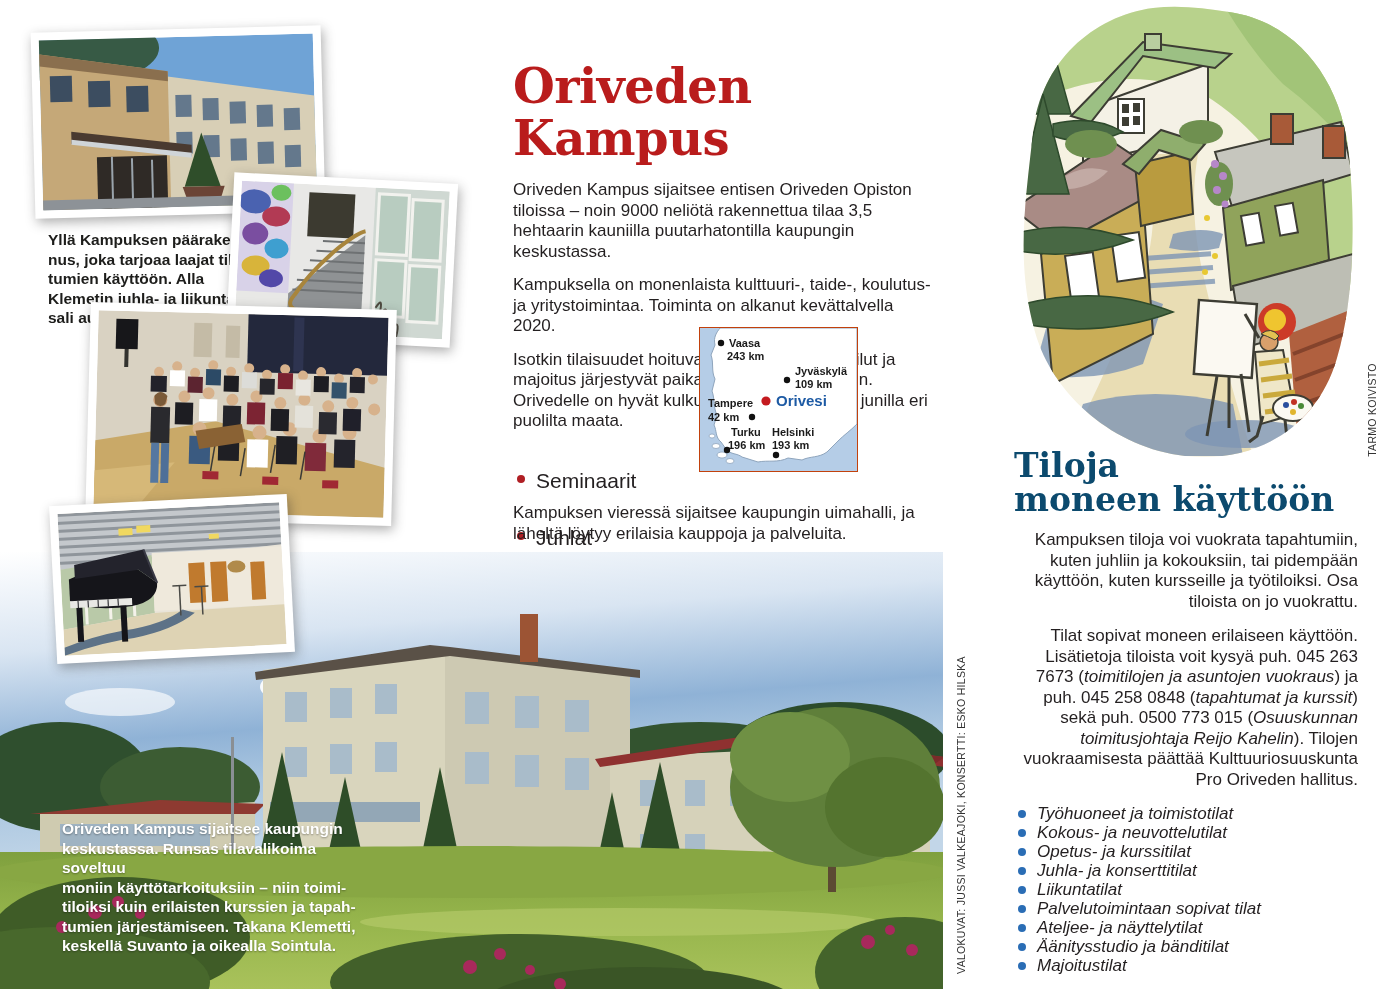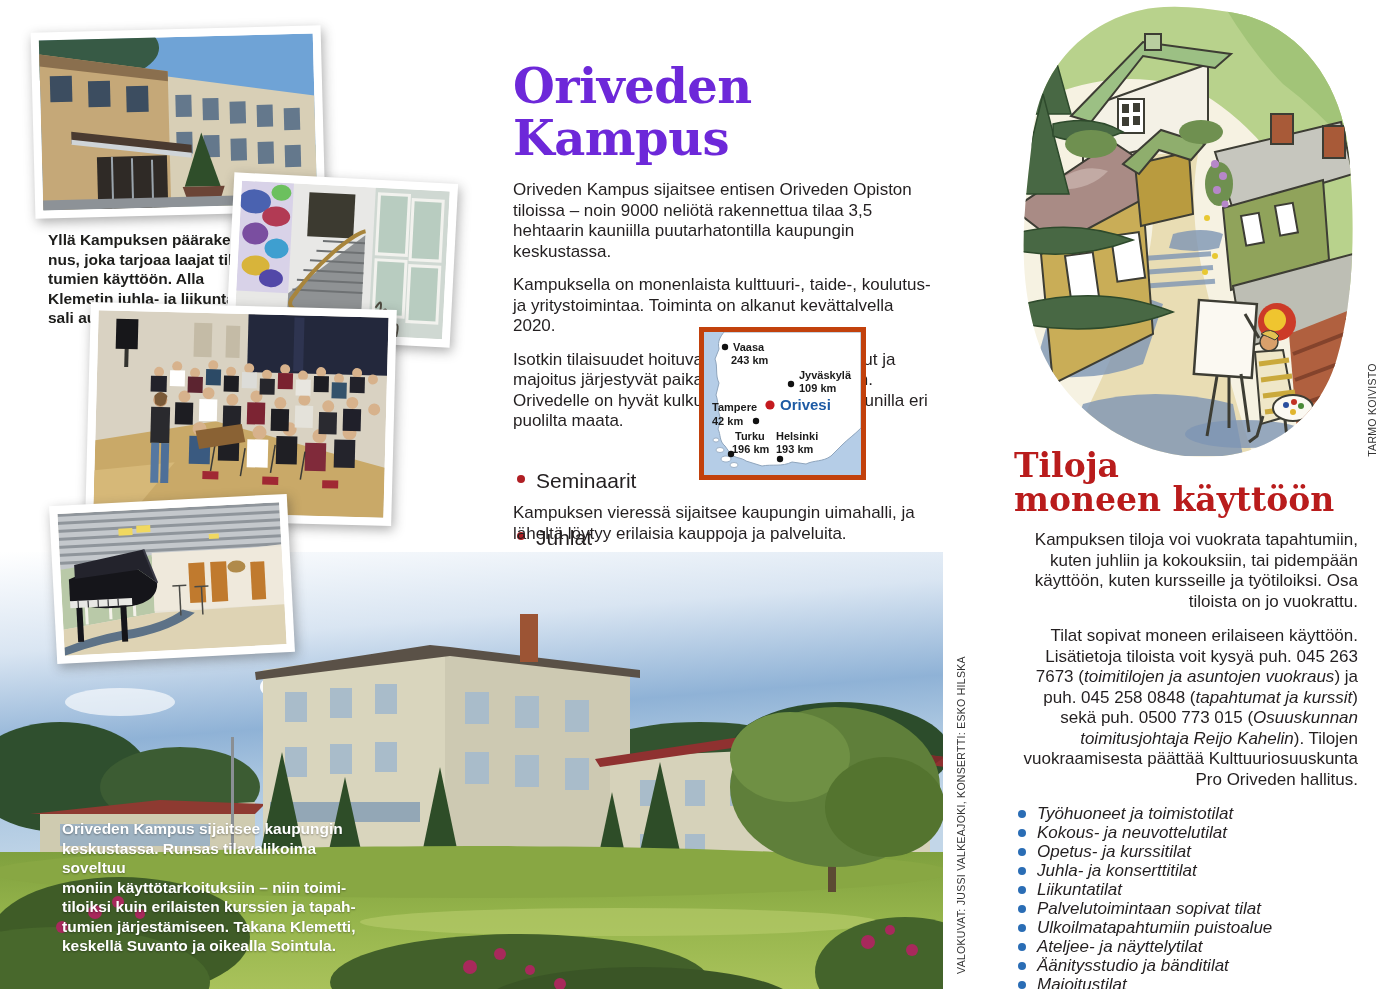--- a/index.html
+++ b/index.html
@@ -25,21 +25,21 @@
   ul.bullets li{position:relative;padding-left:23px;}
   ul.bullets li::before{
     content:"";position:absolute;left:4px;top:6px;width:8px;height:8px;border-radius:50%;
   }
   ul.red-bullets li{height:20px;font-size:21px;margin-top:37px;}
   ul.red-bullets li::before{background:#b01f24;}
   ul.blue-bullets li{height:19px;font-size:17px;font-style:italic;}
   ul.blue-bullets li::before{background:#2a6db5;}
   .closing-p{position:absolute;left:513px;top:485px;width:424px;font-size:17px;line-height:21px;}
   
-  .map-box{position:absolute;left:699px;top:327px;width:157px;height:143px;border:5px solid #c2410c;}
+  .map-box{position:absolute;left:699px;top:327px;width:157px;height:143px;border:1px solid #c2410c;}
   
   .right-col{position:absolute;left:1014px;top:449px;width:344px;}
   h2.subheading{
     font-family:"DejaVu Serif", serif;font-weight:bold;
     font-size:33px;line-height:34px;margin:0 0 13px 0;
   }
   .right-col .body-p{margin-bottom:14px;text-align:right;}
   .it{font-style:italic;}
   
   .caption-top{
@@ -441,21 +441,21 @@
 
 <div class="caption-top">
   <div>Yllä Kampuksen pääraken-</div>
   <div>nus, joka tarjoaa laajat tilat</div>
   <div>tumien käyttöön. Alla</div>
   <div>Klemetin juhla- ja liikunta-</div>
   <div>sali auloineen.</div>
 </div>
 
 <div class="main-col">
-  <h1 class="title" style="color:#6d28d9">Oriveden Kampus</h1>
+  <h1 class="title" style="color:#b91c1c">Oriveden Kampus</h1>
   <p class="body-p">Oriveden Kampus sijaitsee entisen Oriveden Opiston tiloissa – noin 9000 neliötä rakennettua tilaa 3,5 hehtaarin kauniilla puutarhatontilla kaupungin keskustassa.</p>
   <p class="body-p">Kampuksella on monenlaista kulttuuri-, taide-, koulutus- ja yritystoimintaa. Toiminta on alkanut kevättalvella 2020.</p>
   <p class="body-p">Isotkin tilaisuudet hoituvat Kampuksella. Tarjoilut ja majoitus järjestyvät paikallisten yritysten voimin. Orivedelle on hyvät kulkuyhteydet busseilla ja junilla eri puolilta maata.</p>
   <ul class="bullets red-bullets" style="width:240px">
     <li>Seminaarit</li>
     <li>Juhlat</li>
     <li>Orivedelle</li>
     <li>Reijo</li>
     <li>Koulutukset</li>
     <li>Harrastukset</li>
@@ -619,34 +619,33 @@
           </g>
         <path d="M270,412 l-6,20 -8,6 M292,416 l2,18 8,4" stroke="#3d3d34" stroke-width="3" fill="none"></path>
       </g>
 
       <text x="292" y="466" font-family="DejaVu Serif, serif" font-style="italic" font-size="24" fill="#2a2a26">TK</text>
     </g>
   </svg>
 </div>
 
 <div class="right-col">
-  <h2 class="subheading" style="color:#b91c1c">
+  <h2 class="subheading" style="color:#0c4a6e">
     <span>Tiloja</span><br>
     <span>moneen käyttöön</span>
   </h2>
   <p class="body-p">Kampuksen tiloja voi vuokrata tapahtumiin, kuten juhliin ja kokouksiin, tai pidempään käyttöön, kuten kursseille ja työtiloiksi. Osa tiloista on jo vuokrattu.</p>
   <p class="body-p"><span>Tilat sopivat moneen erilaiseen käyttöön. Lisätietoja tiloista voit kysyä puh. 045 263 7673 (</span><span class="it">toimitilojen ja asuntojen vuokraus</span><span>) ja puh. 045 258 0848 (</span><span class="it">tapahtumat ja kurssit</span><span>) sekä puh. 0500 773 015 (</span><span class="it">Osuuskunnan toimitusjohtaja Reijo Kahelin</span><span>). Tilojen vuokraamisesta päättää Kulttuuriosuuskunta Pro Oriveden hallitus.</span></p>
   <ul class="bullets blue-bullets">
     <li>Työhuoneet ja toimistotilat</li>
     <li>Kokous- ja neuvottelutilat</li>
     <li>Opetus- ja kurssitilat</li>
     <li>Juhla- ja konserttitilat</li>
     <li>Liikuntatilat</li>
     <li>Palvelutoimintaan sopivat tilat</li>
-    <li>Ulkoilmatapahtumiin puistoalue</li>
     <li>Ateljee- ja näyttelytilat</li>
     <li>Äänitysstudio ja bänditilat</li>
     <li>Majoitustilat</li>
 
   </ul>
 </div>
 
 <div class="vcredit photos">VALOKUVAT: JUSSI VALKEAJOKI, KONSERTTI: ESKO HILSKA</div>
 <div class="vcredit illu">TARMO KOIVISTO</div>
 

